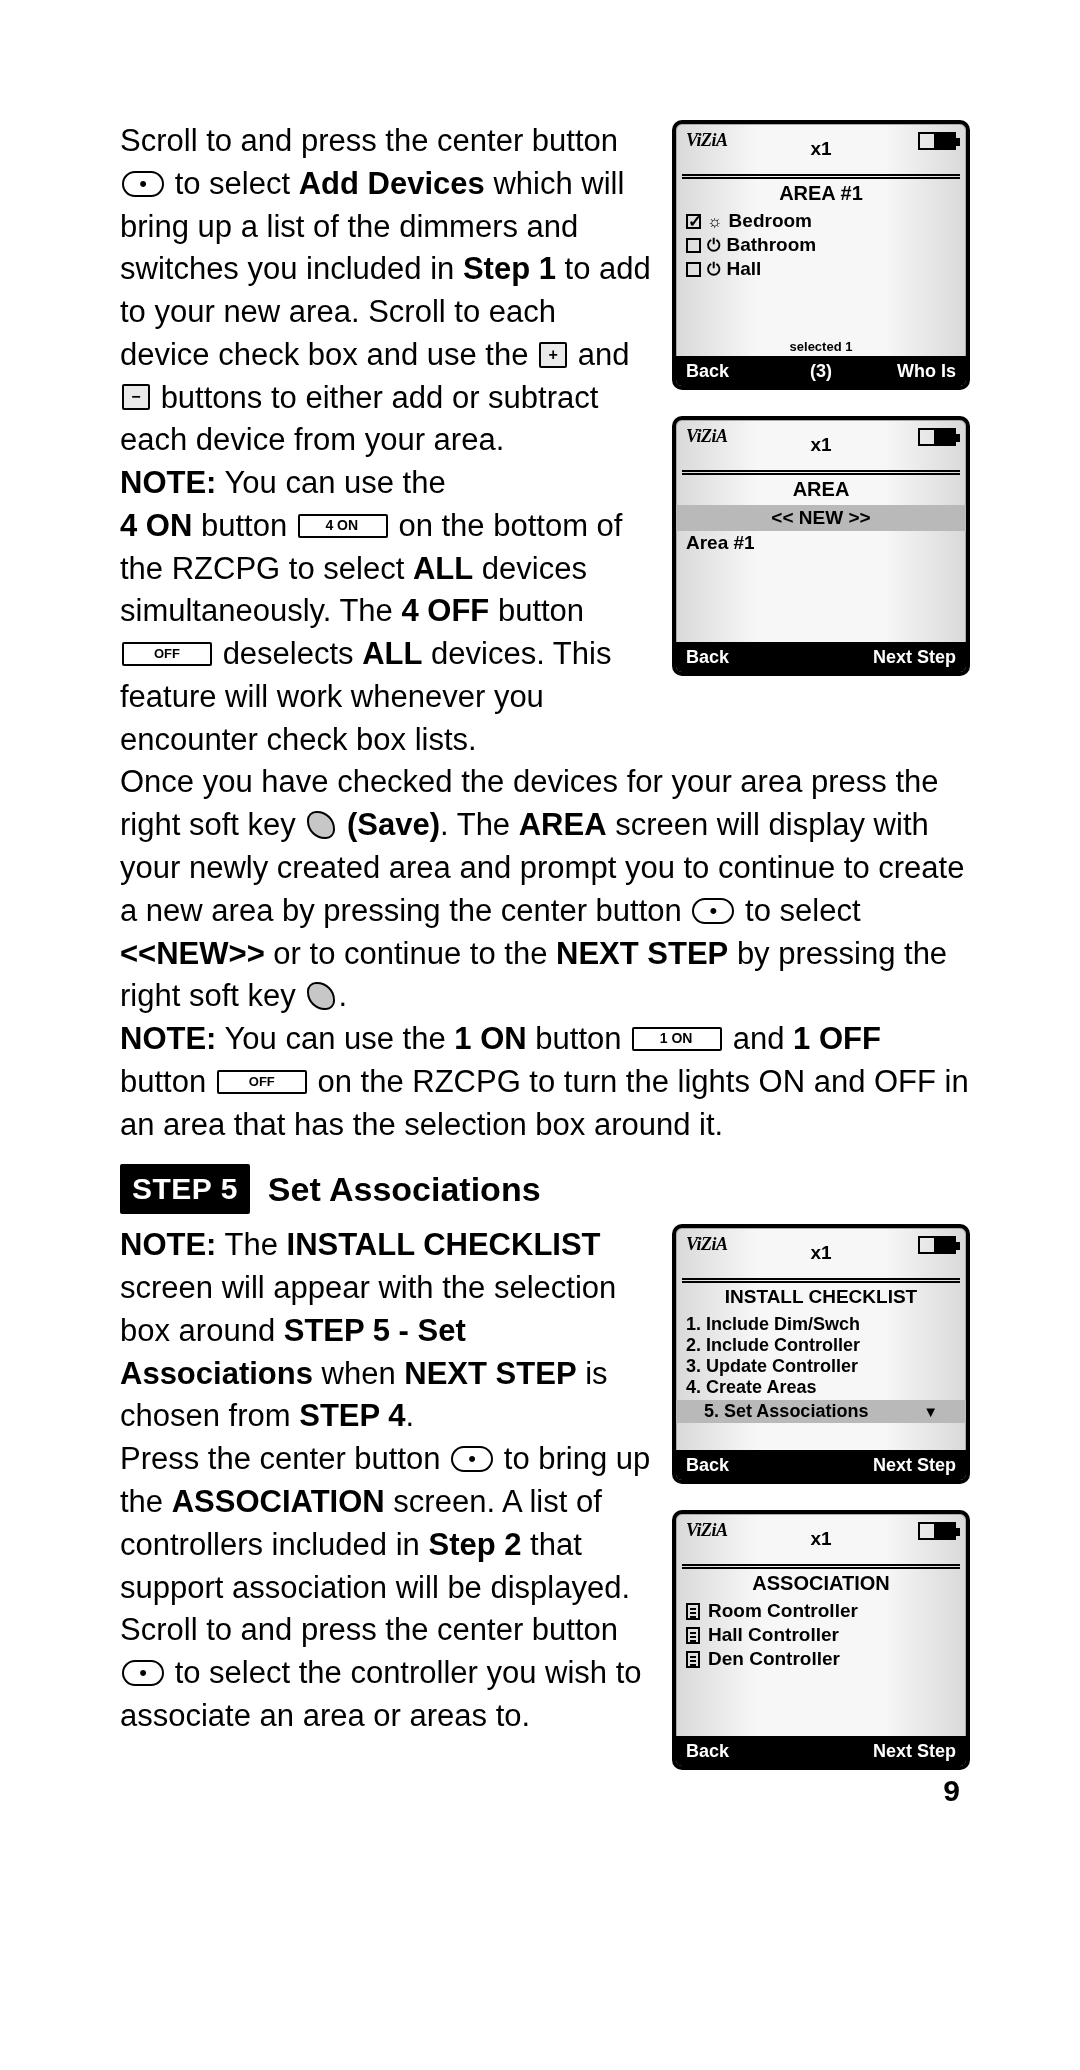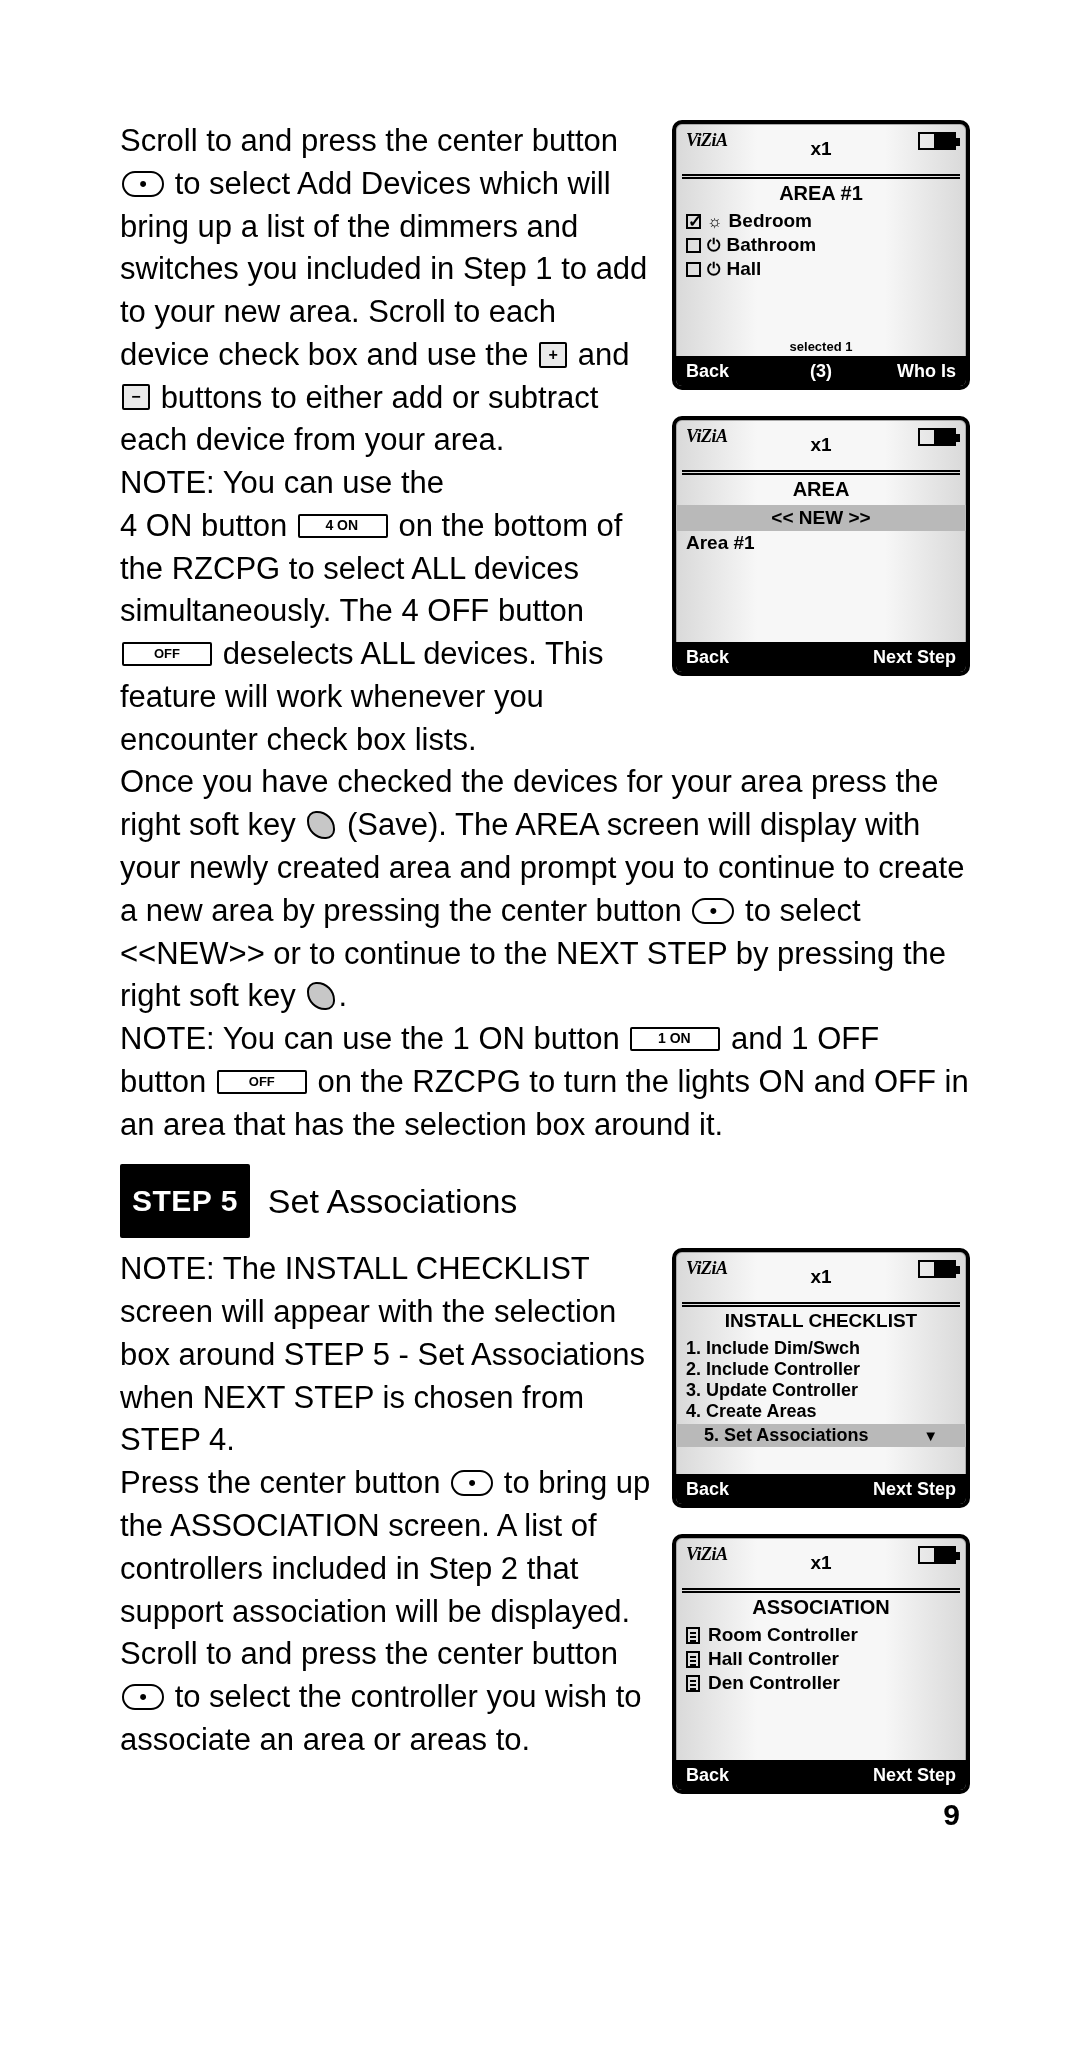--- a/index.html
+++ b/index.html
@@ -1,20 +1,20 @@
 <!DOCTYPE html>
 <html><head>
 <meta charset="utf-8">
 <style>
   * { box-sizing: border-box; margin: 0; padding: 0; }
   html, body { width: 1080px; min-height: 2070px; background: #fff; font-family: Arial, Helvetica, sans-serif; color: #000; }
   .page { padding: 120px 110px 60px 120px; position: relative; width: 1080px; }
   .main-text { font-size: 31px; line-height: 1.38; }
   .main-text p { margin-bottom: 0px; }
-  .bold { font-weight: 400; }
+  .bold { font-weight: 700; }
 
   .float-right { float: right; margin-left: 20px; margin-bottom: 14px; }
   .screen-stack { display: flex; flex-direction: column; gap: 26px; }
 
   
   .btn-oval {
     display: inline-flex; align-items: center; justify-content: center;
     width: 42px; height: 26px; border: 2px solid #000; border-radius: 14px;
     vertical-align: middle; margin: 0 2px 4px 2px; font-size: 22px; line-height: 1;
   }
@@ -82,23 +82,23 @@
   .list-plain { font-weight: 700; font-size: 18px; padding-top: 2px; }
   .list-plain .li { padding: 0px 0; }
   .ctrl-list .row { gap: 8px; }
   .ctrl-icon { width: 14px; height: 17px; border: 2px solid #000; position: relative; flex-shrink:0;}
   .ctrl-icon::before { content:""; position:absolute; top:3px; left:2px; right:2px; height:2px; background:#000; box-shadow: 0 4px 0 #000, 0 8px 0 #000;}
   .section-step {
     display: flex; align-items: center; gap: 18px; margin: 18px 0 10px 0;
   }
   .step-badge {
     background: #000; color: #fff; font-weight: 800; font-size: 30px;
-    padding: 20px 12px; border-radius: 2px; letter-spacing: 0.5px;
-  }
-  .step-title { font-weight: 400; font-size: 34px; }
+    padding: 8px 12px; border-radius: 2px; letter-spacing: 0.5px;
+  }
+  .step-title { font-weight: 700; font-size: 34px; }
   .clear { clear: both; }
   .page-num { position: absolute; bottom: 36px; right: 120px; font-weight: 800; font-size: 30px; }
   .tri-down { font-size: 15px; }
 </style>
 </head>
 <body>
 
 <div class="page">
 
   <div class="float-right screen-stack">

